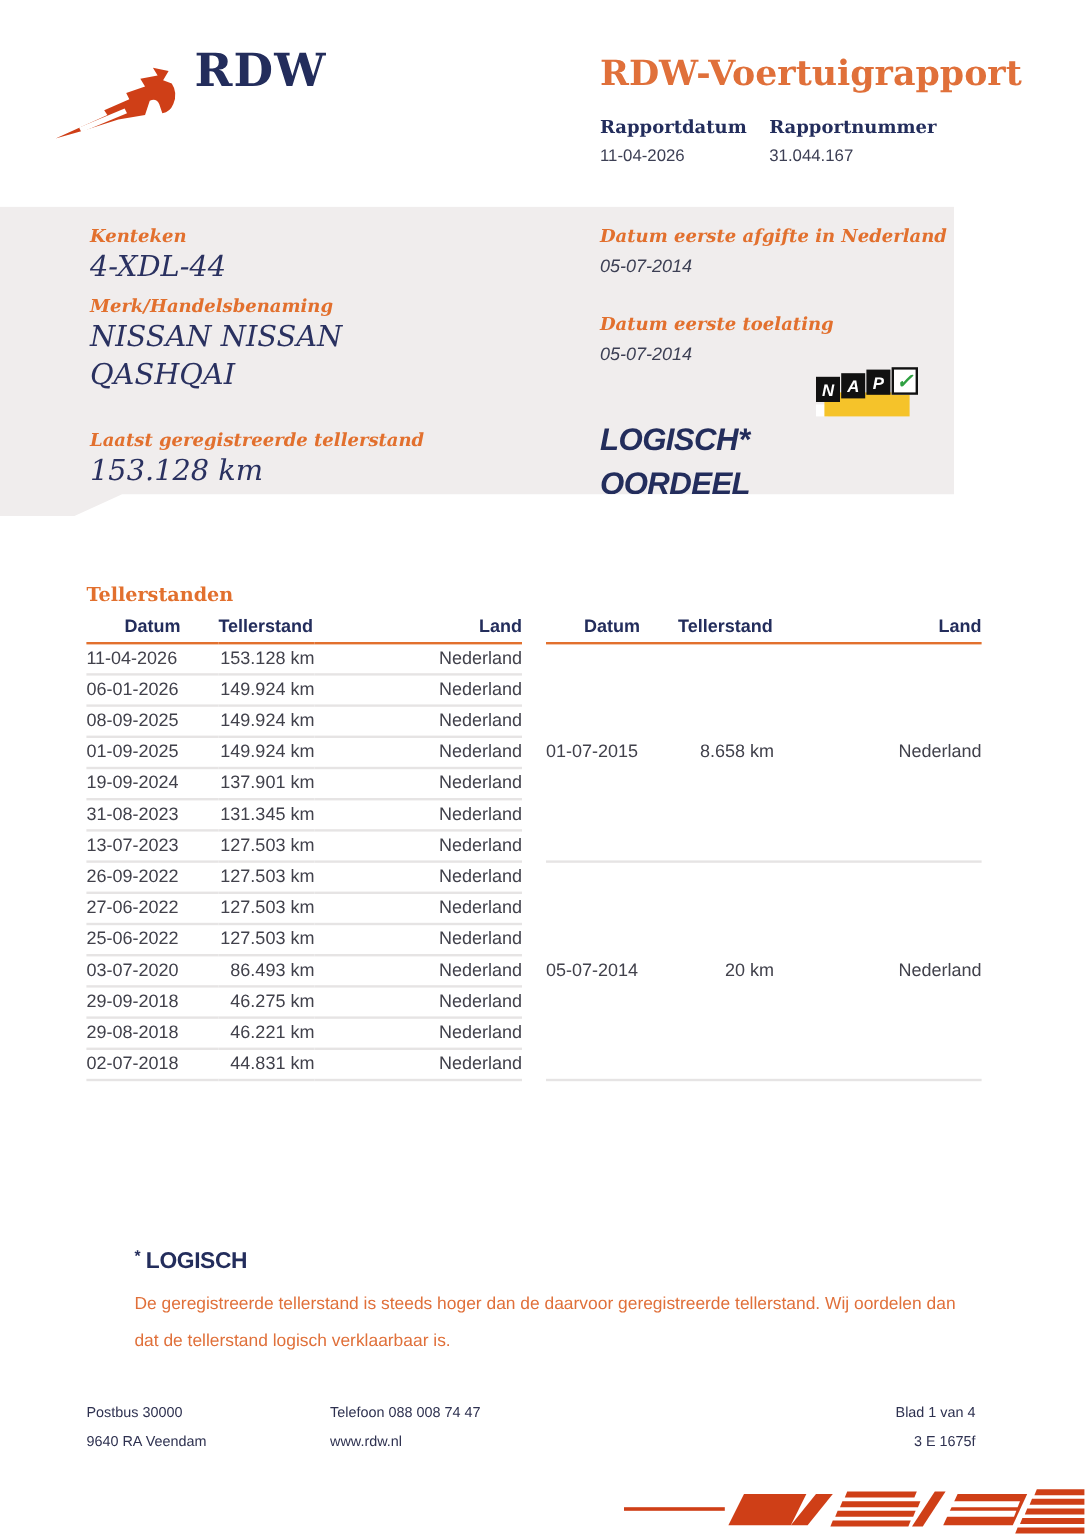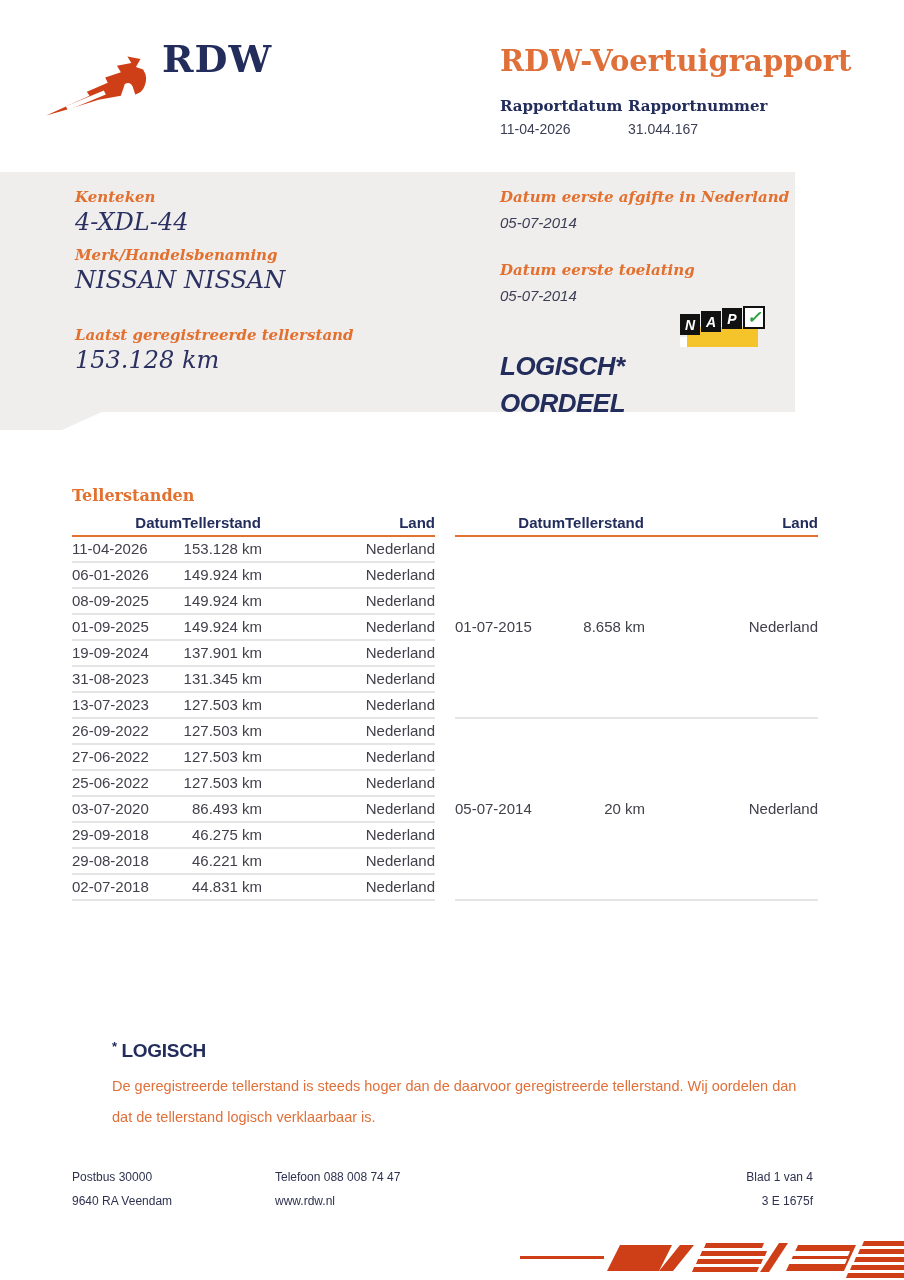--- a/index.html
+++ b/index.html
@@ -14,21 +14,21 @@
   .logo-text {
     position:absolute; left:162px; top:36px;
     font-family:"DejaVu Serif", serif; font-weight:600; font-size:38px;
     color:#232d5c; letter-spacing:1px;
   }
   .report-title {
     position:absolute; left:500px; top:44px;
     font-family:"DejaVu Serif", serif; font-weight:600; font-size:29px;
     color:#e0703a;
   }
-  .report-meta { position:absolute; left:500px; top:97px; display:flex; gap:16px; }
+  .report-meta { position:absolute; left:500px; top:97px; display:flex; gap:29px; }
   .report-meta .col .lbl {
     font-family:"DejaVu Serif", serif; font-weight:bold; font-size:15px; color:#232d5c;
   }
   .report-meta .col .val { margin-top:6px; font-size:14px; color:#3c3f54; }
   .report-meta .col:first-child { width:112px; }
 
   
   .panel {
     position:absolute; left:0; top:172px; width:795px; height:258px;
     background:#f0eded;
@@ -70,21 +70,21 @@
   .tables-title {
     font-family:"DejaVu Serif", serif; font-weight:bold; font-size:16px; color:#e2702e;
     margin-bottom:8px;
     margin-top:20px;
   }
   .tables-wrap { display:flex; gap:20px; }
   table.meter { border-collapse:collapse; width:363px; table-layout:fixed; }
   table.meter col.c1 { width:110px; }
   table.meter col.c2 { width:80px; }
   table.meter th {
-    font-size:15px; font-weight:bold; color:#232d5c; text-align:right;
+    font-size:15px; font-weight:bold; color:#232d5c; text-align:center;
     padding:1px 0 4px 0; border-bottom:2px solid #e2702e;
   }
   table.meter th.num  { text-align:left; }
   table.meter th.land { text-align:right;margin-top:32px; }
   table.meter td {
     font-size:15px; color:#41414b; padding:3px 0 4px 0; border-bottom:2px solid #e6e4e4;
     height:24px; line-height:17px;
   }
   table.meter td.num, table.meter td.land { text-align:right; }
 
@@ -130,20 +130,21 @@
     </div>
   </div>
 
   <div class="panel">
     <div class="left-col">
       <div class="p-label">Kenteken</div>
       <div class="p-value-lg">4-XDL-44</div>
       <div class="sp8"></div>
       <div class="p-label">Merk/Handelsbenaming</div>
       <div class="p-value-lg">NISSAN NISSAN</div>
+      <div class="p-value-lg">QASHQAI</div>
       <div class="sp30"></div>
       <div class="p-label">Laatst geregistreerde tellerstand</div>
       <div class="p-value-lg">153.128 km</div>
     </div>
     <div class="right-col">
       <div class="p-label">Datum eerste afgifte in Nederland</div>
       <div class="sp8"></div>
       <div class="p-value-sm">05-07-2014</div>
       <div class="sp30"></div>
       <div class="p-label">Datum eerste toelating</div>

